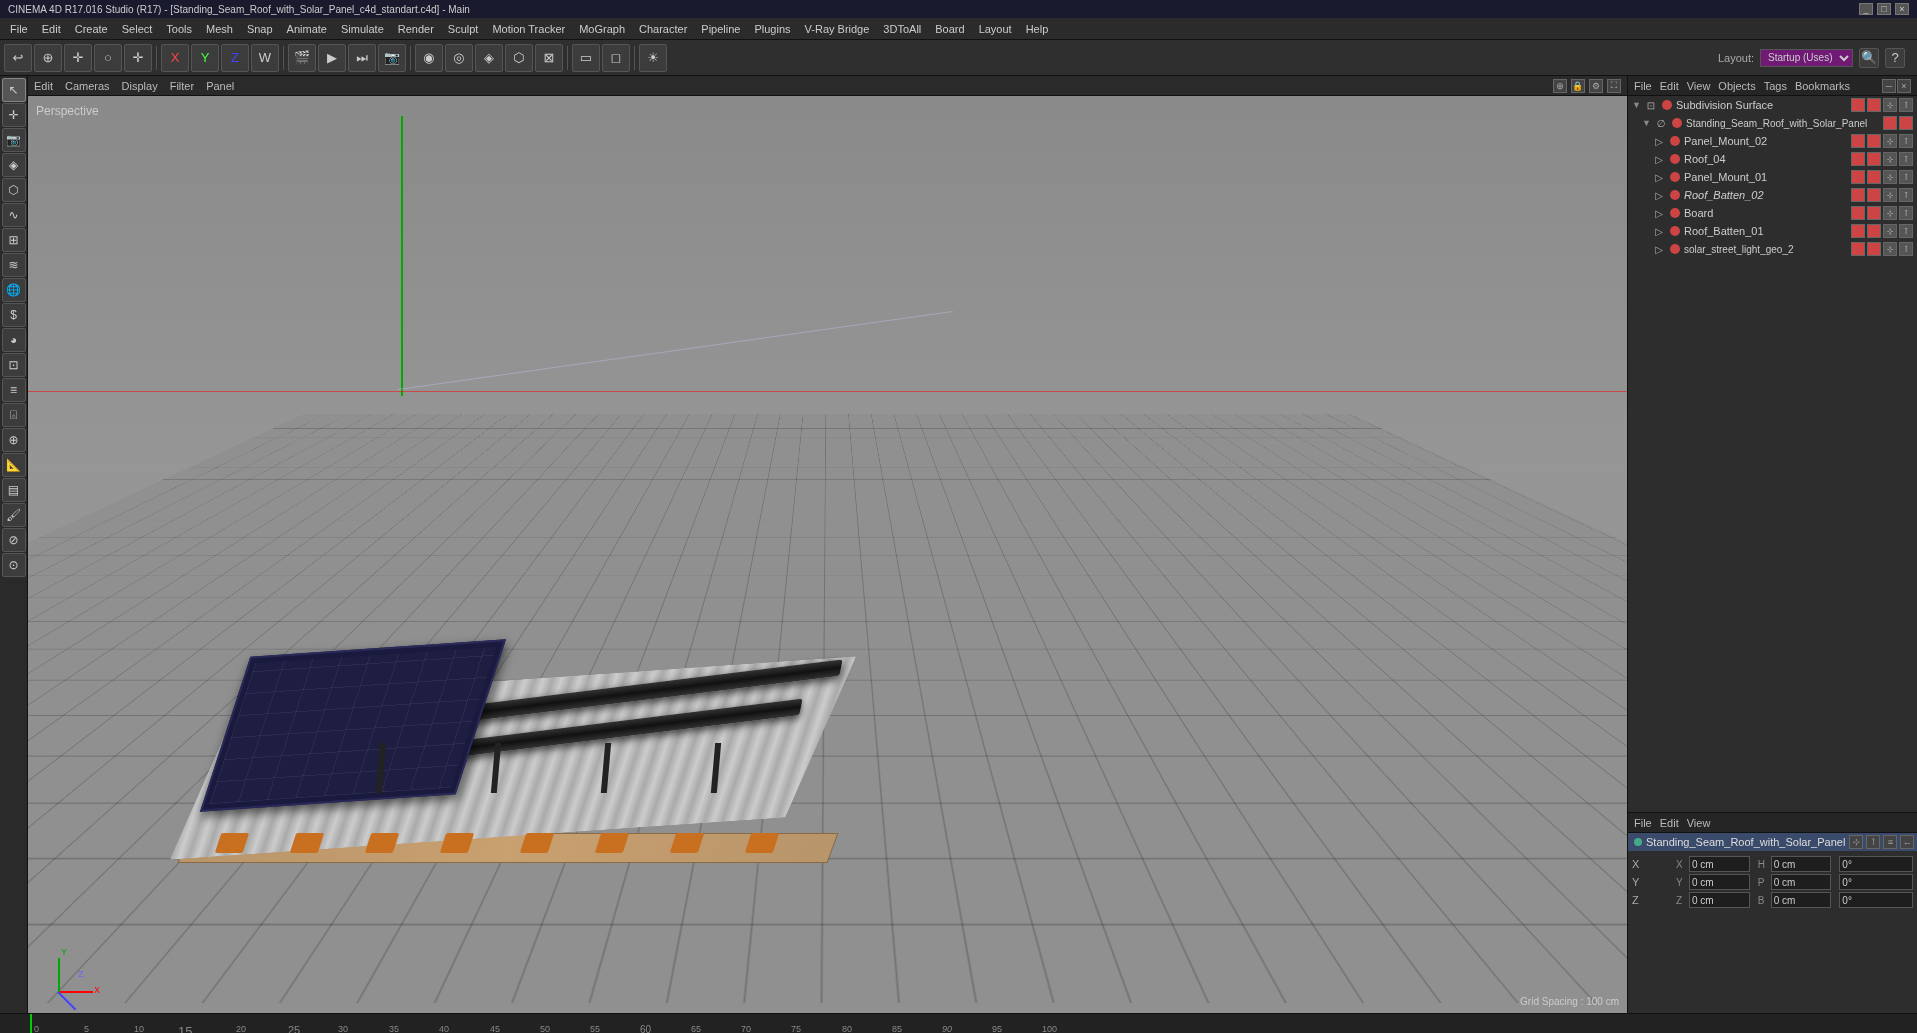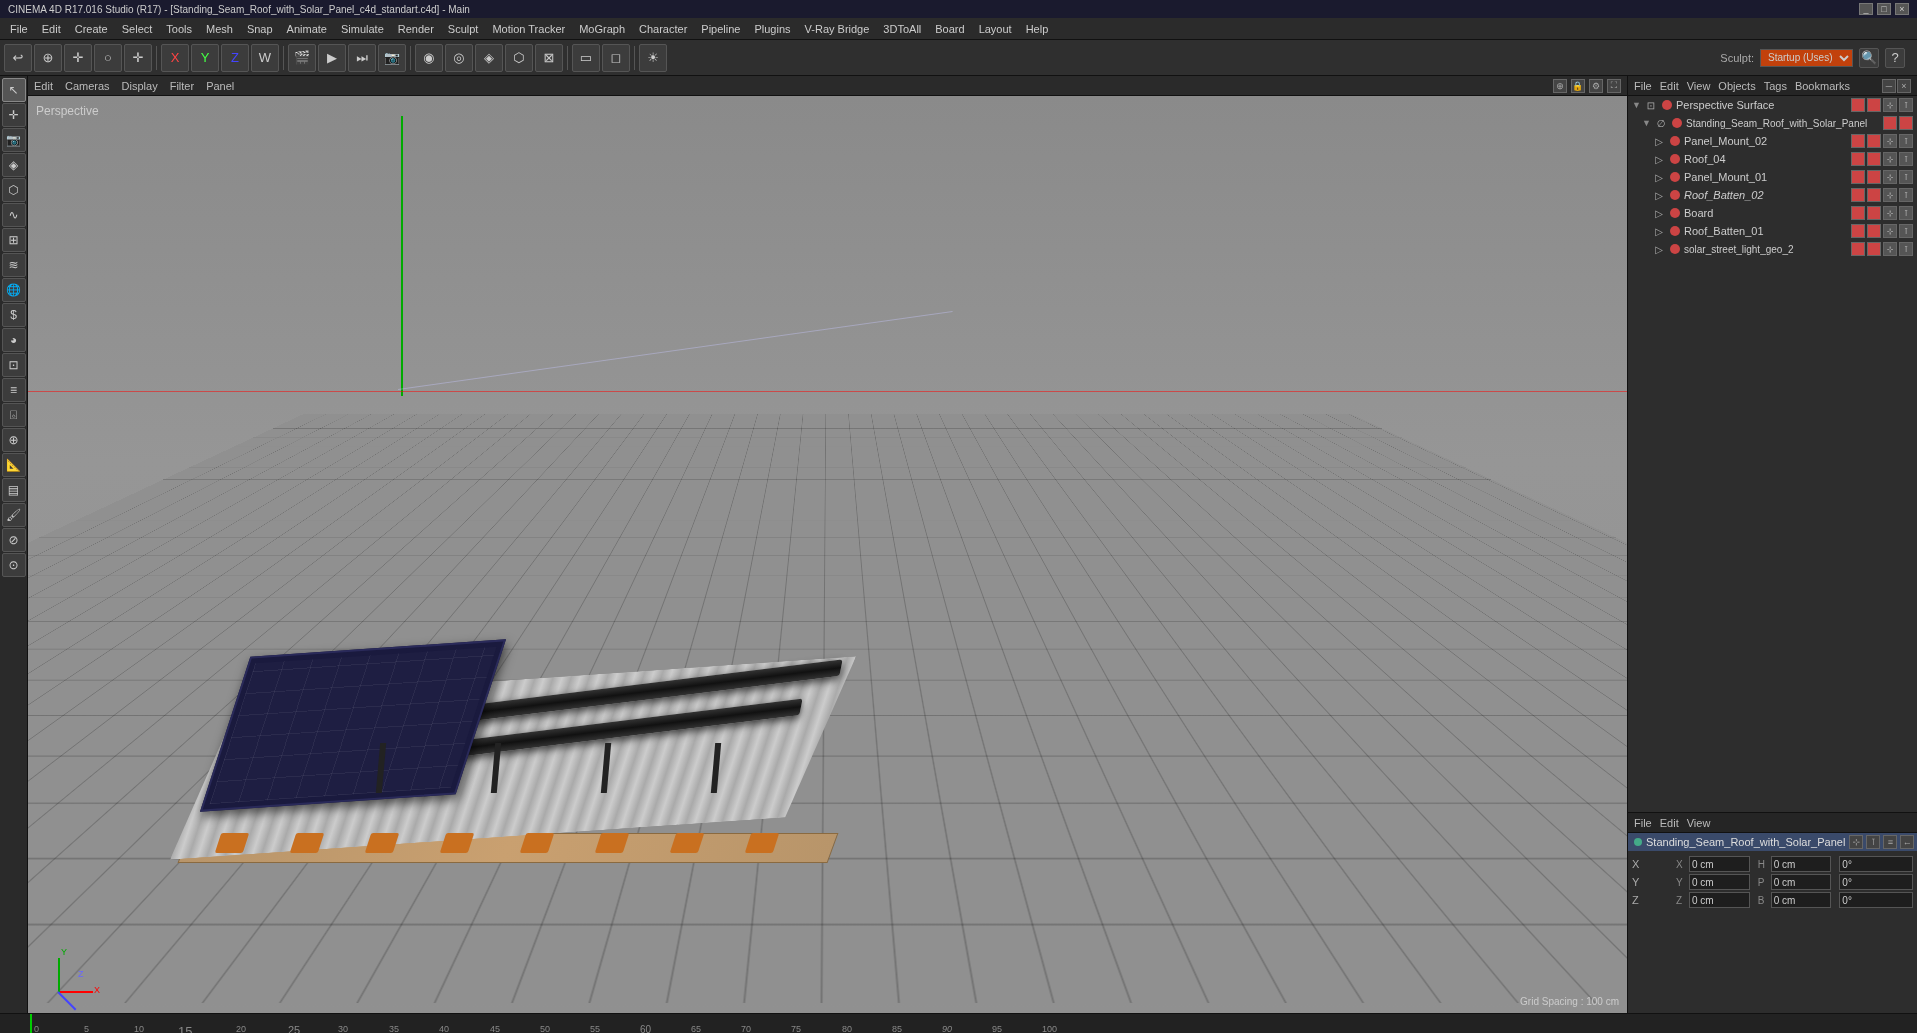--- a/index.html
+++ b/index.html
@@ -536,22 +536,22 @@
   <div class="toolbar-btn">◎</div>
   <div class="toolbar-btn">◈</div>
   <div class="toolbar-btn">⬡</div>
   <div class="toolbar-btn">⊠</div>
   <div class="toolbar-separator"></div>
   <div class="toolbar-btn">▭</div>
   <div class="toolbar-btn">◻</div>
   <div class="toolbar-separator"></div>
   <div class="toolbar-btn">☀</div>
   <div style="margin-left:auto; display:flex; align-items:center; gap:6px; padding-right:8px;">
-    <span style="color:#aaa;font-size:11px;">Sculpt:</span>
-    <select style="background:#c2410c;border:1px solid #555;color:#ccc;font-size:10px;padding:1px 3px;height:18px;">
+    <span style="color:#aaa;font-size:11px;">Layout:</span>
+    <select style="background:#701a75;border:1px solid #555;color:#ccc;font-size:10px;padding:1px 3px;height:18px;">
       <option>Startup (Uses)</option>
     </select>
     <div class="toolbar-btn" style="width:20px;height:20px;">🔍</div>
     <div class="toolbar-btn" style="width:20px;height:20px;">?</div>
   </div>
 </div>
 
 <div id="main-content">
 
   <div id="left-sidebar">
@@ -666,21 +666,21 @@
           <div class="small-icon-btn">×</div>
         </div>
       </div>
 
       <div id="object-scroll">
 
         <div class="object-item">
           <span class="obj-expand-arrow">▼</span>
           <span class="obj-icon">⊡</span>
           <div class="obj-color-dot" style="background:#c44;"></div>
-          <span style="flex:1;">Perspective Surface</span>
+          <span style="flex:1;">Subdivision Surface</span>
           <div class="obj-right-icons">
             <div class="obj-right-icon" style="background:#c44;"></div>
             <div class="obj-right-icon" style="background:#c44;"></div>
             <div class="obj-right-icon">⊹</div>
             <div class="obj-right-icon">⊺</div>
           </div>
         </div>
 
         <div class="object-item object-indent-1">
           <span class="obj-expand-arrow">▼</span>

